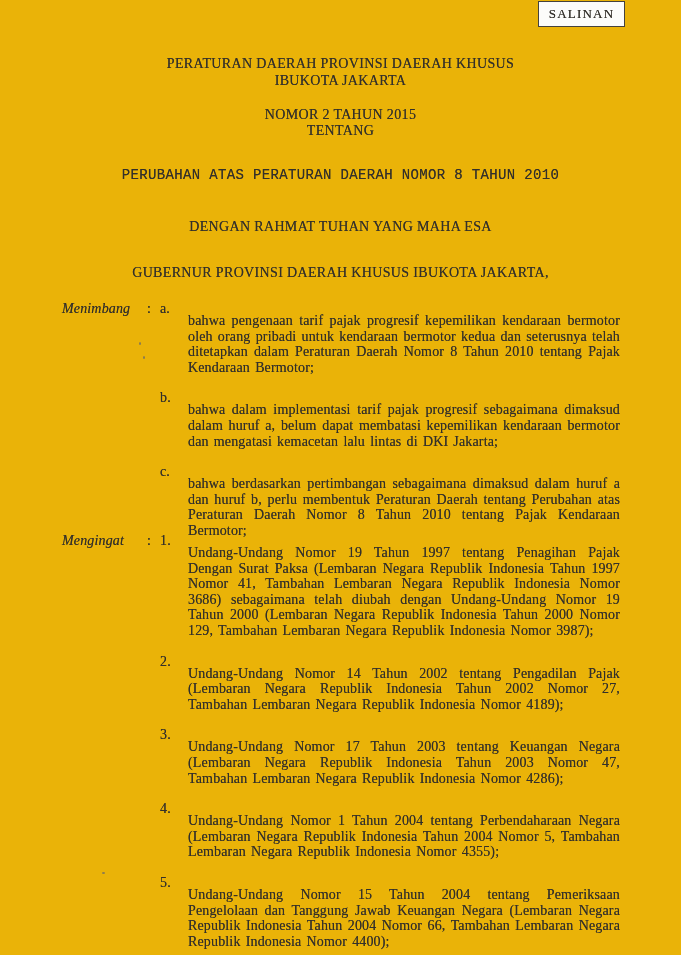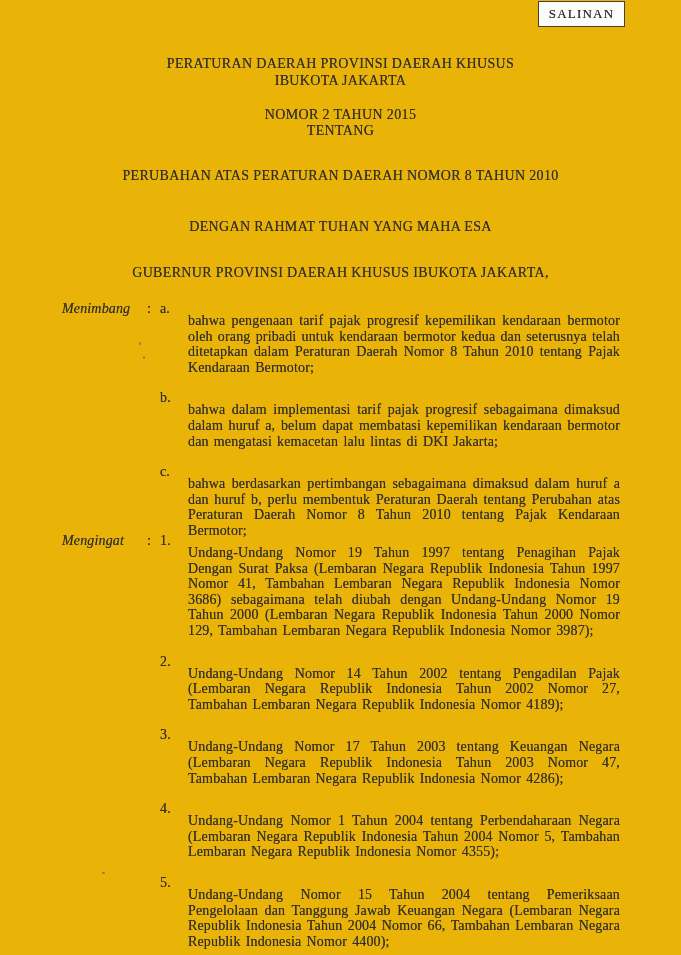--- a/index.html
+++ b/index.html
@@ -39,21 +39,21 @@
     width: 100%;
     text-align: center;
     font-size: 14px;
     line-height: 17px;
     letter-spacing: 0.35px;
     white-space: nowrap;
   }
   .t-main   { top: 55px;  }
   .t-num    { top: 106px; }
   .t-about  { top: 122px; }
-  .t-subj   { top: 167px; }
+  .t-subj   { top: 167px; font-family: Liberation Mono, monospace; }
   .t-invoc  { top: 218px; }
   .t-auth   { top: 264px; }
   
   .clause {
     position: absolute;
     left: 62px;
     width: 558px;
     display: flex;
     align-items: flex-start;
     font-size: 14px;

